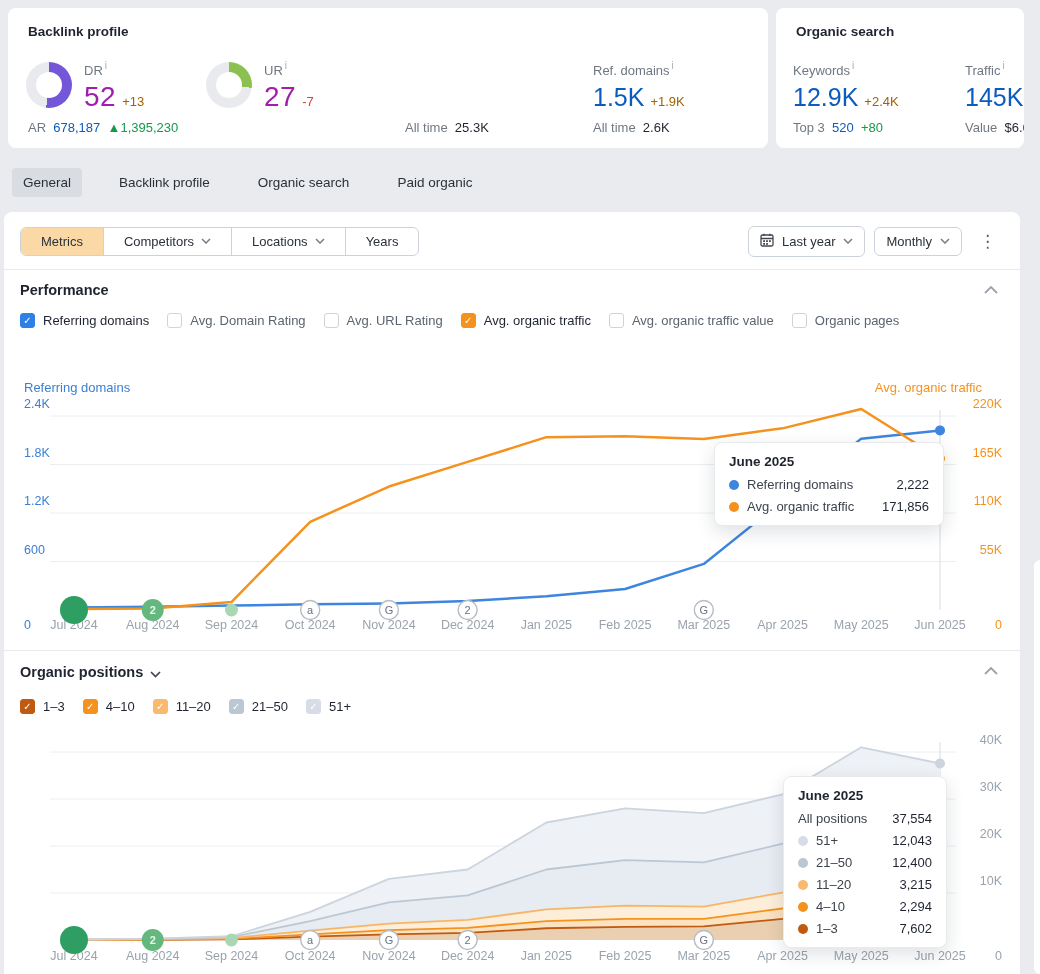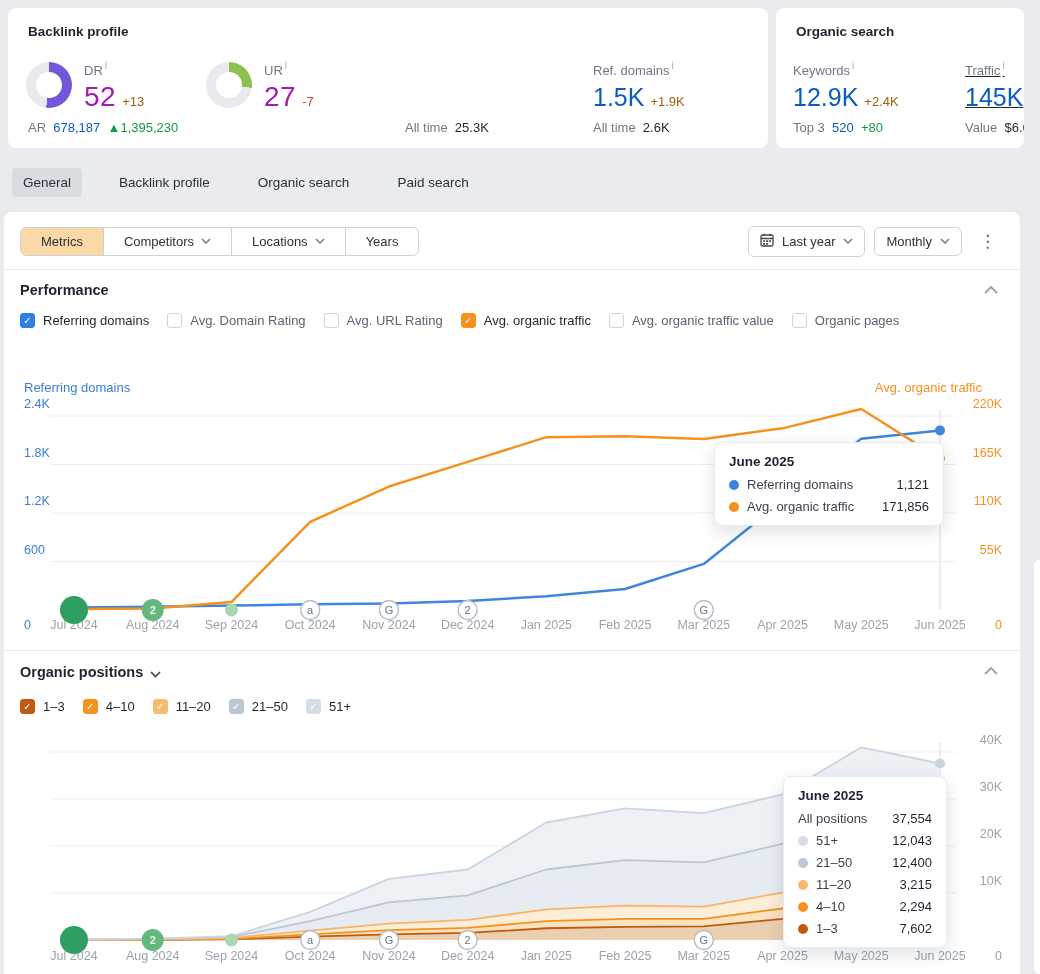--- a/index.html
+++ b/index.html
@@ -109,35 +109,35 @@
   <div class="card-title">Organic search</div>
   <div style="position:absolute; left:17px; top:52px;">
     <span class="metric-label">Keywords</span><span class="sup-i">i</span>
     <div style="margin-top:4px;"><span class="blue-num">12.9K</span><span class="delta">+2.4K</span></div>
   </div>
   <div class="subline" style="left:17px; top:112px;">
     <span>Top 3</span>&nbsp;
     <span class="v-blue">520</span>&nbsp;
     <span class="v-green">+80</span>
   </div>
-  <div style="position:absolute; left:189px; top:52px;text-decoration:underline;">
+  <div style="position:absolute; left:189px; top:52px;">
     <span class="metric-label">Traffic</span><span class="sup-i">i</span>
     <div style="margin-top:4px;"><span class="blue-num">145K</span></div>
   </div>
   <div class="subline" style="left:189px; top:112px;">
     <span>Value</span>&nbsp;
     <span class="v-dark">$6.6K</span>
   </div>
 </div>
 
 <div id="tab-bar">
   <div class="tab active">General</div>
   <div class="tab">Backlink profile</div>
   <div class="tab">Organic search</div>
-  <div class="tab">Paid search</div>
+  <div class="tab">Paid organic</div>
 </div>
 
 <div class="card" id="main-card">
 
   <div id="toolbar">
     <div class="seg-group">
       <div class="seg active">
           <span>Metrics</span>
         </div>
       <div class="seg">
@@ -277,21 +277,21 @@
       <text x="463.6363636363636" y="216" fill="#6b7280" text-anchor="middle" font-size="11">2</text>
       <circle cx="699.8181818181819" cy="212" r="9.5" fill="#fff" stroke="#b6bcc4" stroke-width="1.4"></circle>
       <text x="699.8181818181819" y="216" fill="#6b7280" text-anchor="middle" font-size="11">G</text>
     </svg>
 
   <div class="tooltip" id="tooltip1" style="left:710px; top:230px; width:230px;">
     <div class="tt-title">June 2025</div>
   <div class="tt-row">
         <span class="tt-dot" style="background: rgb(62, 134, 221);"></span>
         <span class="tt-label">Referring domains</span>
-        <span class="tt-val">1,121</span>
+        <span class="tt-val">2,222</span>
       </div>
       <div class="tt-row">
         <span class="tt-dot" style="background: rgb(245, 146, 30);"></span>
         <span class="tt-label">Avg. organic traffic</span>
         <span class="tt-val">171,856</span>
       </div>
     </div>
 
   <div class="divider" style="top:438px;"></div>
 

